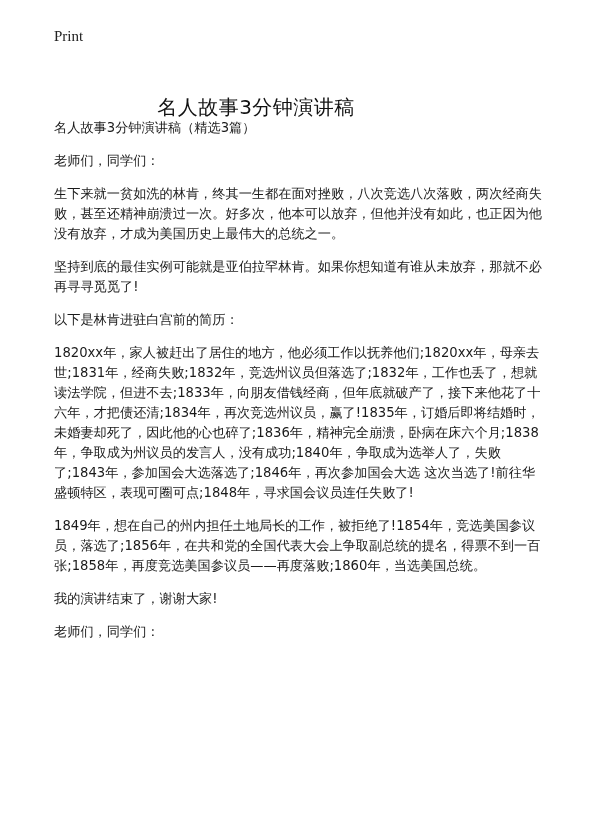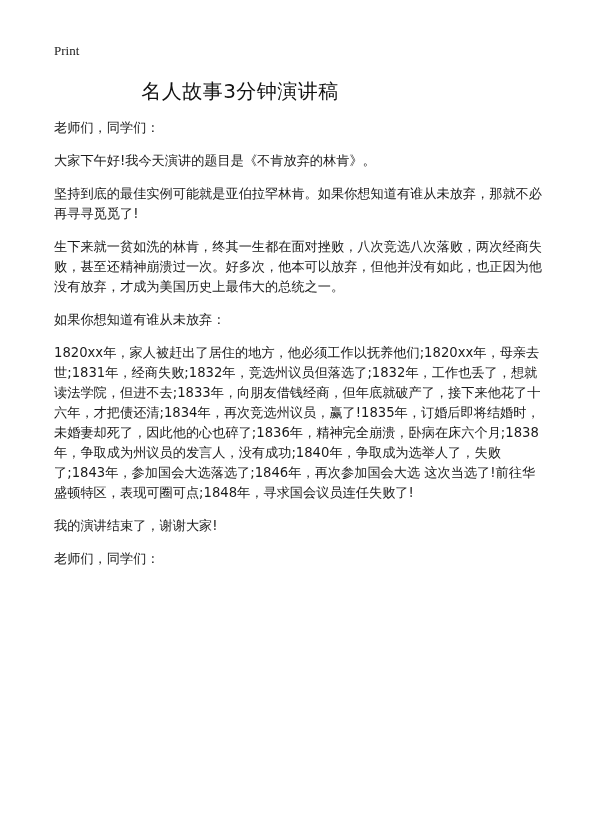--- a/index.html
+++ b/index.html
@@ -10,37 +10,37 @@
     body {
       width: 600px;
       height: 828px;
       overflow: hidden;
       position: relative;
       color: #111111;
     }
     .print-link {
       position: absolute;
       left: 54px;
-      top: 43px;
+      top: 28px;
       font-family: "Liberation Serif", "DejaVu Serif", serif;
-      font-size: 13px;
+      font-size: 15px;
       color: #222222;
       text-decoration: none;
       cursor: pointer;
     }
     .doc-title {
       position: absolute;
       left: 0;
       width: 480px;
       top: 78px;
       text-align: center;
       font-family: "DejaVu Sans", "Liberation Sans", sans-serif;
       font-size: 20px;
       font-weight: normal;
-      margin: 0;
+      margin: 16px;
       color: #111111;
       letter-spacing: 0.5px;
     }
     .content {
       position: absolute;
       left: 54px;
       top: 118px;
       width: 494px;
       font-family: "DejaVu Sans", "Liberation Sans", sans-serif;
       font-size: 13.2px;
@@ -60,27 +60,28 @@
     }
   </style>
 </head>
 <body>
 
 <a class="print-link">Print</a>
 
 <h1 class="doc-title">名人故事3分钟演讲稿</h1>
 
 <div class="content">
+  <p>名人故事3分钟演讲稿（精选3篇）</p>
 
   <section>
     <p>老师们，同学们：</p>
-    <p>大家下午好!我今天演讲的题目是《不肯放弃的林肯》。</p>
+    <p>生下来就一贫如洗的林肯，终其一生都在面对挫败，八次竞选八次落败，两次经商失败，甚至还精神崩溃过一次。好多次，他本可以放弃，但他并没有如此，也正因为他没有放弃，才成为美国历史上最伟大的总统之一。</p>
     <p>坚持到底的最佳实例可能就是亚伯拉罕林肯。如果你想知道有谁从未放弃，那就不必再寻寻觅觅了!</p>
-    <p>生下来就一贫如洗的林肯，终其一生都在面对挫败，八次竞选八次落败，两次经商失败，甚至还精神崩溃过一次。好多次，他本可以放弃，但他并没有如此，也正因为他没有放弃，才成为美国历史上最伟大的总统之一。</p>
-    <p>如果你想知道有谁从未放弃：</p>
+    <p>以下是林肯进驻白宫前的简历：</p>
     <p>1820xx年，家人被赶出了居住的地方，他必须工作以抚养他们;1820xx年，母亲去世;1831年，经商失败;1832年，竞选州议员但落选了;1832年，工作也丢了，想就读法学院，但进不去;1833年，向朋友借钱经商，但年底就破产了，接下来他花了十六年，才把债还清;1834年，再次竞选州议员，赢了!1835年，订婚后即将结婚时，未婚妻却死了，因此他的心也碎了;1836年，精神完全崩溃，卧病在床六个月;1838年，争取成为州议员的发言人，没有成功;1840年，争取成为选举人了，失败了;1843年，参加国会大选落选了;1846年，再次参加国会大选 这次当选了!前往华盛顿特区，表现可圈可点;1848年，寻求国会议员连任失败了!</p>
+    <p>1849年，想在自己的州内担任土地局长的工作，被拒绝了!1854年，竞选美国参议员，落选了;1856年，在共和党的全国代表大会上争取副总统的提名，得票不到一百张;1858年，再度竞选美国参议员——再度落败;1860年，当选美国总统。</p>
     <p>我的演讲结束了，谢谢大家!</p>
   </section>
 
   <section>
     <p>老师们，同学们：</p>
   </section>
 </div>
 
 </body></html>

